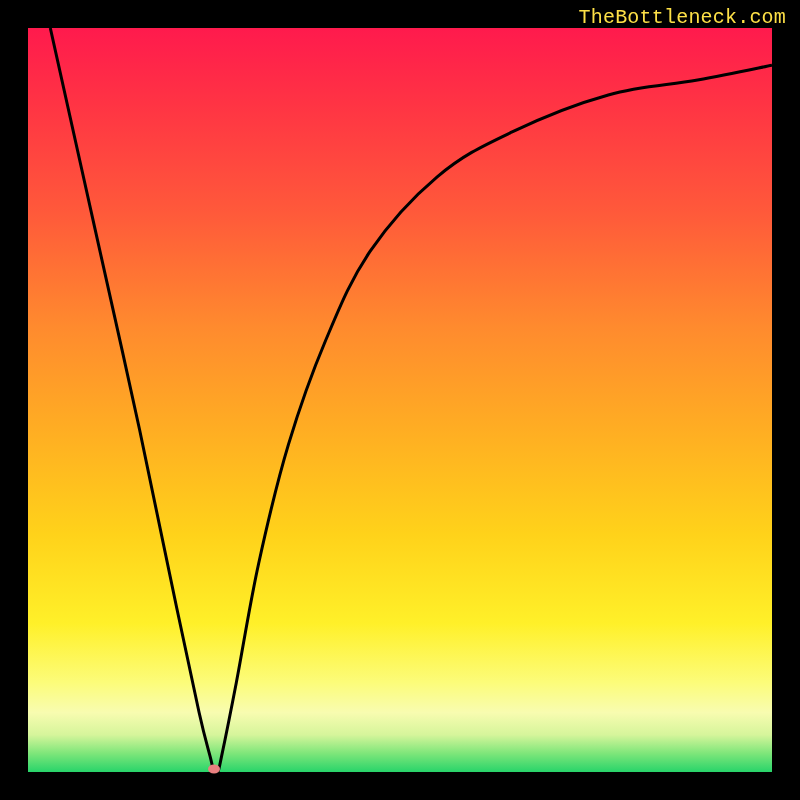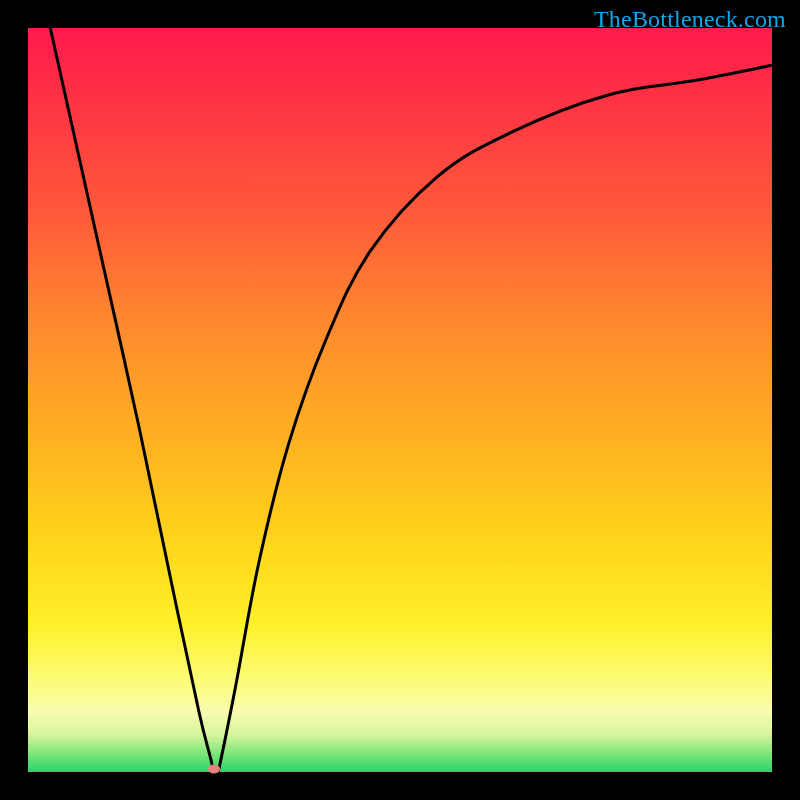--- a/index.html
+++ b/index.html
@@ -37,26 +37,26 @@
       #f8fcb0 92%,
       #d6f59b 95%,
       #7ee67a 97.5%,
       #28d46a 100%
     );
   }
   .watermark {
     position: absolute;
     top: 6px;
     right: 14px;
-    color: #0ea5e9;
-    font-size: 24px;
+    color: #fde047;
+    font-size: 20px;
     font-weight: 500;
     letter-spacing: 0.2px;
     user-select: none;
-    font-family: Liberation Serif, serif;
+    font-family: Liberation Mono, monospace;
   }
   .curve {
     position: absolute;
     left: 0;
     top: 0;
     width: 744px;
     height: 744px;
     pointer-events: none;
   }
   .curve path {

